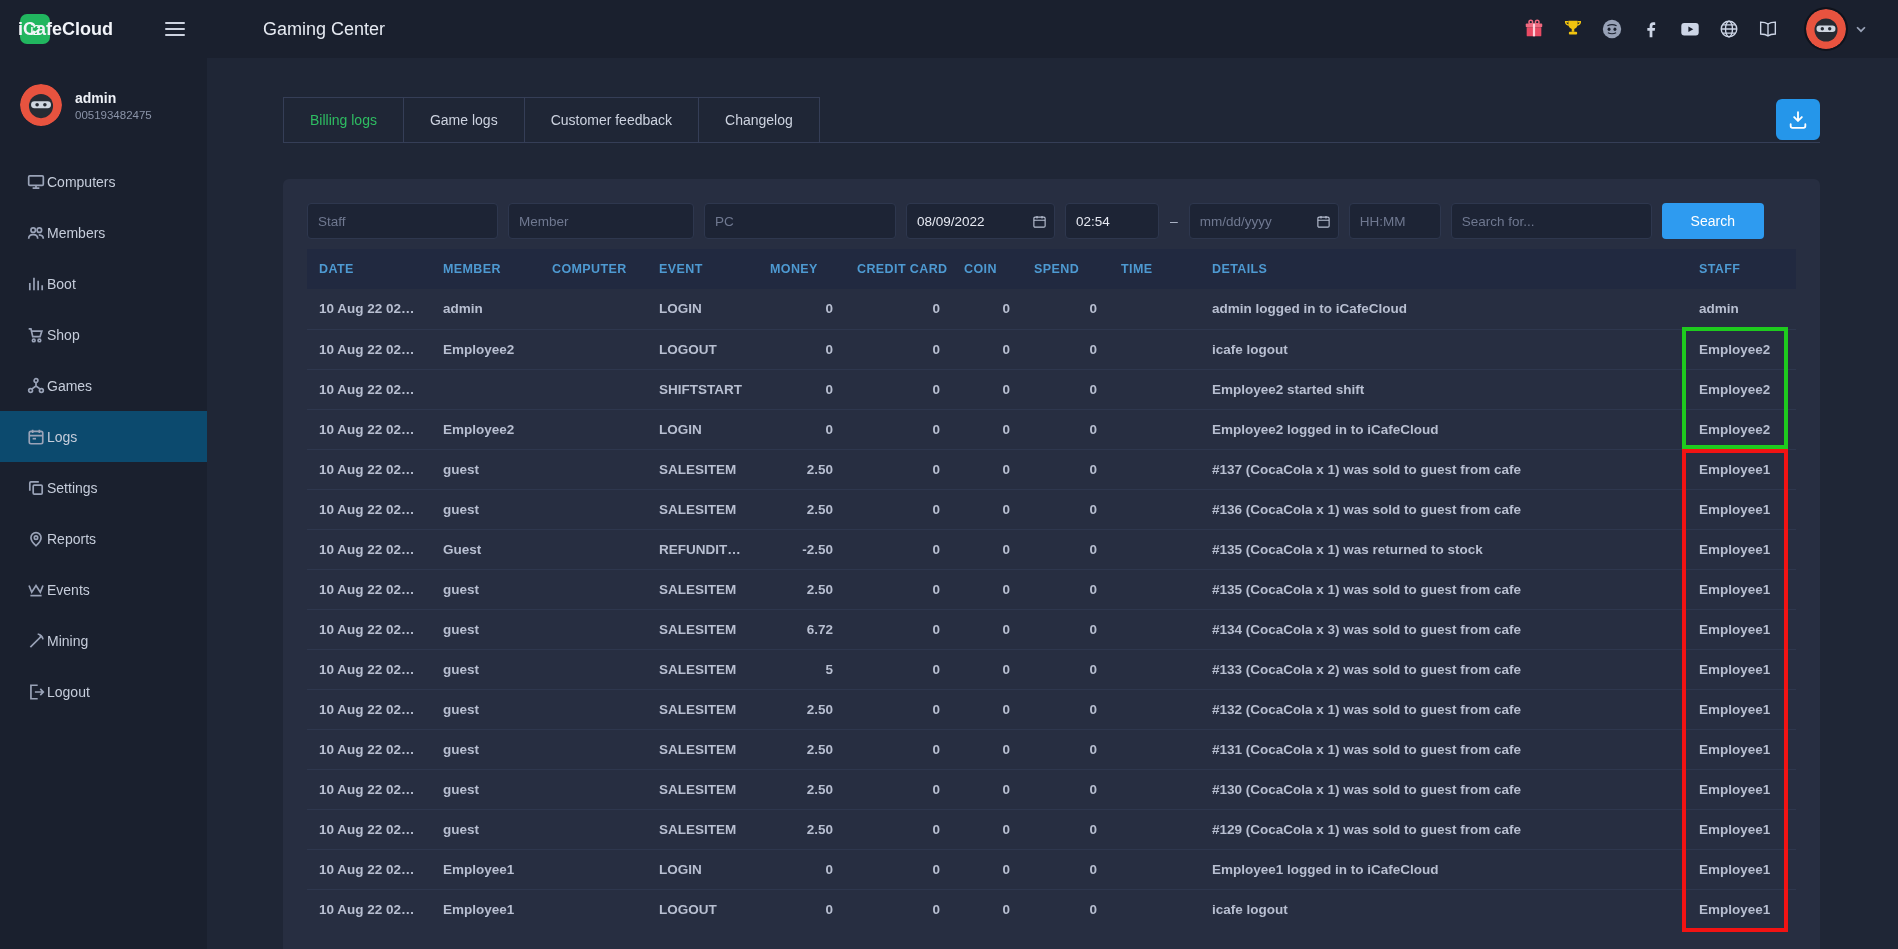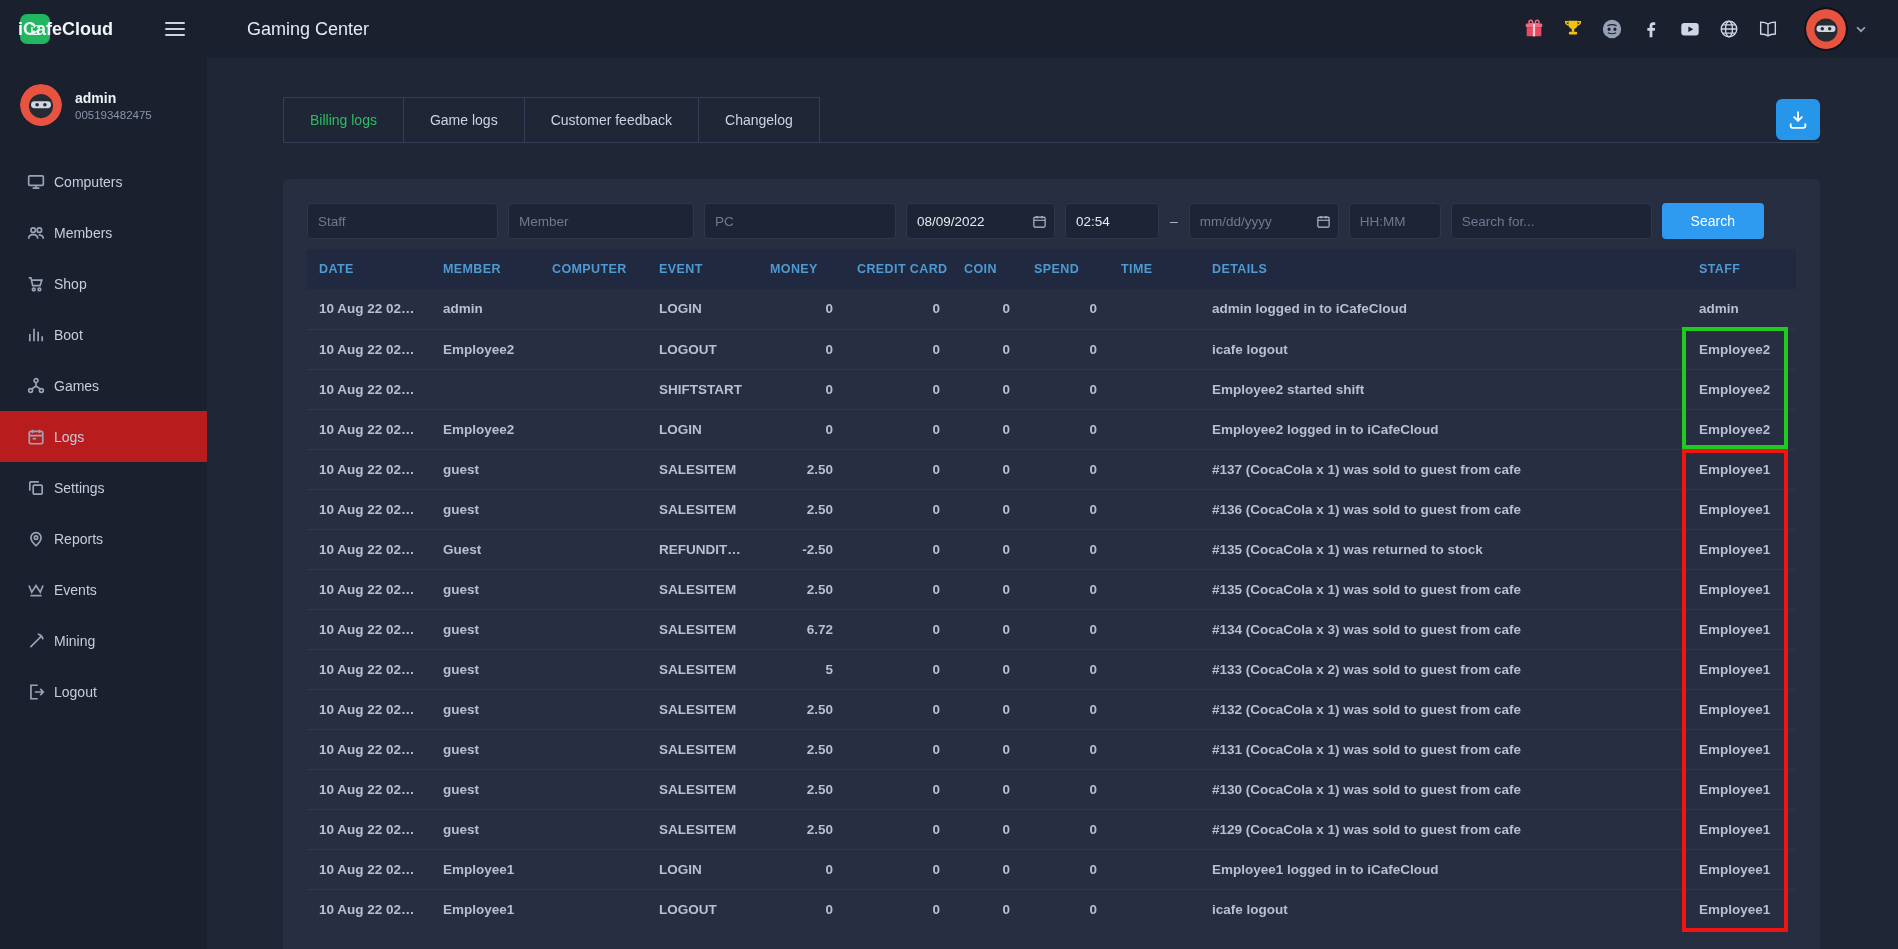--- a/index.html
+++ b/index.html
@@ -21,41 +21,41 @@
     justify-content:space-between; padding:0 22px 0 20px; flex:0 0 207px;
   }
   .logo-box {
     width:30px; height:30px; border-radius:7px; background:#21b65f;
     display:flex; align-items:center; justify-content:center;
     color:#fff; font-weight:normal; font-size:15px; letter-spacing:-1px;
   }
   .brand-name { color:#f2f4f9; font-size:18px; font-weight:bold; margin-left:-42px; }
   .hamburger { width:20px; display:flex; flex-direction:column; gap:4px; cursor:pointer; }
   .hamburger span { display:block; height:2px; background:#cdd3e0; border-radius:1px; }
-  .page-title { margin-left:40px; font-size:18px; color:#e6eaf2; font-weight:400; }
+  .page-title { margin-left:56px; font-size:18px; color:#e6eaf2; font-weight:400; }
   .header-icons { margin-left:auto; display:flex; align-items:center; gap:15px; padding-right:26px; }
   .hicon { width:24px; height:24px; display:flex; align-items:center; justify-content:center; cursor:pointer; }
   .avatar-wrap { display:flex; align-items:center; gap:8px; padding-right:30px; cursor:pointer; }
   .avatar-ring { width:40px; height:40px; border-radius:50%; overflow:hidden; box-shadow:0 0 0 2px #10131c; }
   .chev { display:flex; }
 
   
   .sidebar {
     position:absolute; top:58px; left:0; width:207px; height:891px;
     background:#1a202e; z-index:9;
   }
   .user-block { display:flex; align-items:center; gap:13px; padding:26px 18px 30px 20px; }
   .user-avatar { width:42px; height:42px; border-radius:50%; overflow:hidden; flex:0 0 42px; }
   .user-name { font-size:14px; font-weight:bold; color:#eef1f7; }
   .user-id { font-size:11.5px; color:#8b94a9; margin-top:3px; }
   .nav-item {
-    height:51px; display:flex; align-items:center; gap:9px;
+    height:51px; display:flex; align-items:center; gap:2px;
     padding-left:27px; cursor:pointer; color:#c6cddb; font-size:14px;
   }
-  .nav-item.active { background:#b91c1c; }
+  .nav-item.active { background:#0c4a6e; }
   .nav-item .nicon { width:18px; height:18px; display:flex; align-items:center; justify-content:center; }
   .nav-item svg { stroke:#9aa3b8; }
 
   
   .main { position:absolute; top:58px; left:213px; width:1691px; height:891px; padding:39px 84px 0 70px; }
 
   .tabbar {
     height:46px; border-bottom:1px solid #353e57; display:flex; align-items:stretch; position:relative;
   }
   .tab {
@@ -232,34 +232,34 @@
             <circle cx="5.5" cy="5.5" r="2"></circle>
             <circle cx="11" cy="5.5" r="2"></circle>
             <path d="M1.5 13c0-2.2 1.8-3.5 4-3.5s4 1.3 4 3.5M10.5 9.7c2 .1 4 1.3 4 3.3"></path>
           </svg>
         </span>
       <span>Members</span>
     </div>
     <div class="nav-item">
       <span class="nicon">
           <svg width="18" height="18" viewBox="0 0 16 16" fill="none" stroke-width="1.5">
+            <path d="M2.5 13.5V7M6.2 13.5V2.5M9.9 13.5V5M13.5 13.5V9"></path>
+          </svg>
+        </span>
+      <span>Boot</span>
+    </div>
+    <div class="nav-item">
+      <span class="nicon">
+          <svg width="18" height="18" viewBox="0 0 16 16" fill="none" stroke-width="1.5">
             <path d="M1.5 2.5h2l1.6 7h6.5l1.6-5H4.2"></path>
             <circle cx="6" cy="12.8" r="1.2"></circle>
             <circle cx="11" cy="12.8" r="1.2"></circle>
           </svg>
         </span>
       <span>Shop</span>
-    </div>
-    <div class="nav-item">
-      <span class="nicon">
-          <svg width="18" height="18" viewBox="0 0 16 16" fill="none" stroke-width="1.5">
-            <path d="M2.5 13.5V7M6.2 13.5V2.5M9.9 13.5V5M13.5 13.5V9"></path>
-          </svg>
-        </span>
-      <span>Boot</span>
     </div>
     <div class="nav-item">
       <span class="nicon">
           <svg width="18" height="18" viewBox="0 0 16 16" fill="none" stroke-width="1.5">
             <circle cx="8" cy="3.2" r="1.7"></circle>
             <circle cx="3.2" cy="12" r="1.7"></circle>
             <circle cx="12.8" cy="12" r="1.7"></circle>
             <path d="M8 5v3M8 8l-3.8 2.8M8 8l3.8 2.8"></path>
           </svg>
         </span>

